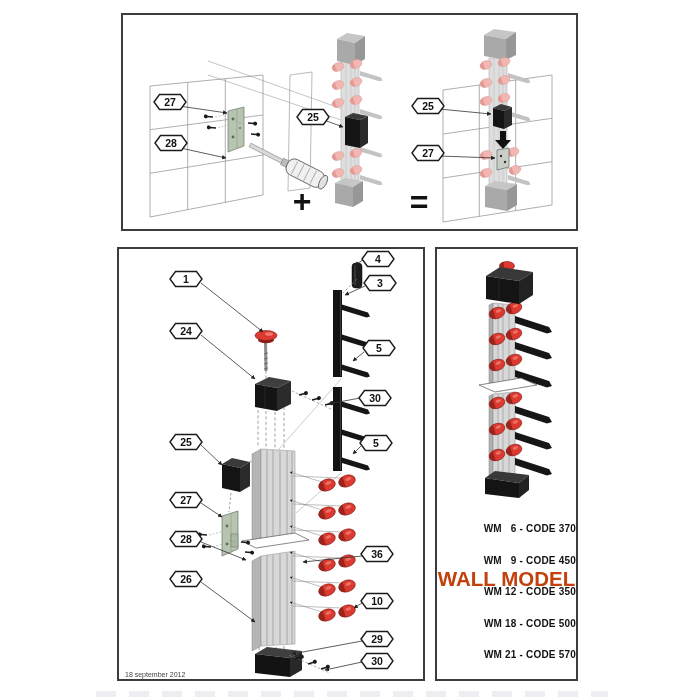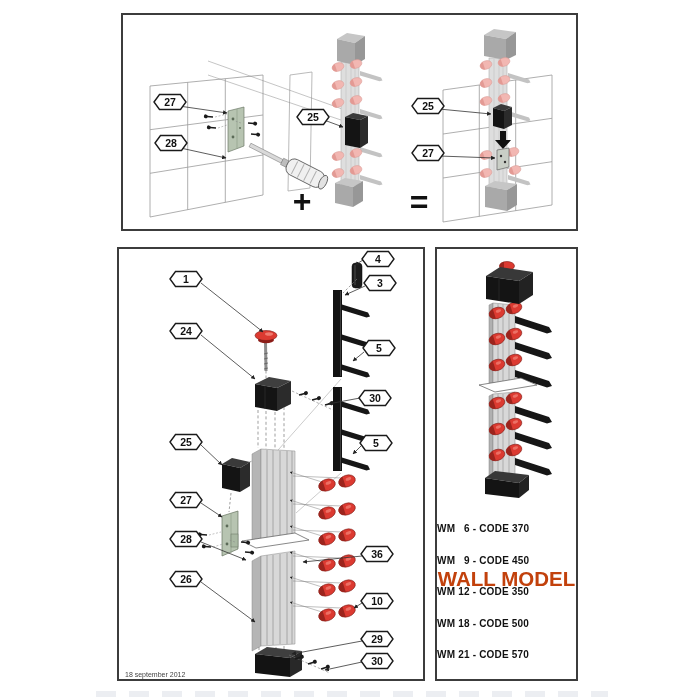--- a/index.html
+++ b/index.html
@@ -6,21 +6,21 @@
   body{width:700px;height:700px;position:relative;background:#fff;
        font-family:"Liberation Sans",sans-serif;overflow:hidden;}
   .panel{position:absolute;border:2px solid #3c3c3c;background:#fff;box-sizing:border-box;}
   #panel-top{left:121px;top:13px;width:457px;height:218px;}
   #panel-bl{left:117px;top:247px;width:308px;height:434px;}
   #panel-br{left:435px;top:247px;width:143px;height:434px;}
   svg{display:block;}
   svg text{font-family:"Liberation Sans",sans-serif;}
   .callout-num{font-size:10.5px;font-weight:bold;fill:#111;}
   .op{font-size:32px;font-weight:bold;fill:#111;}
-  .codes{position:absolute;left:0;right:0;top:254px;text-align:left;
+  .codes{position:absolute;left:0;right:0;top:254px;text-align:right;
          font-size:10px;font-weight:bold;line-height:10.5px;white-space:pre;
          letter-spacing:0.2px;color:#111;}
   .br-title{position:absolute;left:0;right:0;top:318px;text-align:center;
             font-size:20.5px;font-weight:bold;color:#c2410c;letter-spacing:0px;}
   #page-edge{position:absolute;left:96px;top:691px;width:512px;height:6px;
              background:repeating-linear-gradient(90deg,#eceef2 0 20px,#fff 20px 33px);}
 </style>
 </head>
 <body>
 

